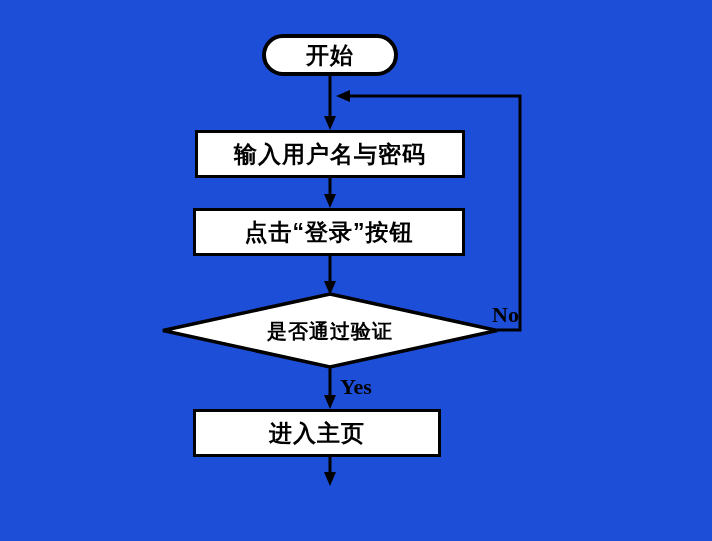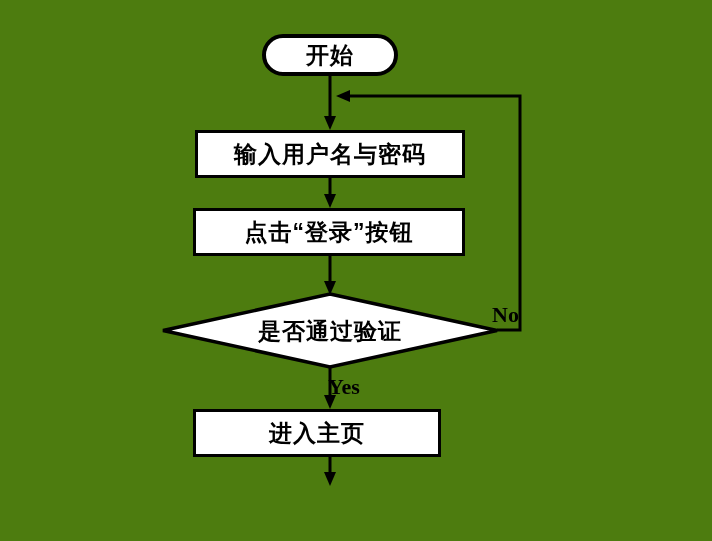--- a/index.html
+++ b/index.html
@@ -4,21 +4,21 @@
 <style>
   html, body {
     margin: 0;
     padding: 0;
     background: #ffffff;
   }
   .canvas {
     position: relative;
     width: 712px;
     height: 541px;
-    background: #4d7c0f;
+    background: #1d4ed8;
     overflow: hidden;
     font-family: "Liberation Sans", "DejaVu Sans", sans-serif;
   }
   .connector-layer {
     position: absolute;
     left: 0; top: 0;
     width: 712px; height: 541px;
     pointer-events: none;
   }
   .node {
@@ -46,34 +46,34 @@
   .node-end    { left: 263px; top: 486px; width: 136px; height: 43px; }
   .node-verify-label {
     position: absolute;
     left: 163px; top: 294px;
     width: 334px; height: 74px;
     display: flex;
     align-items: center;
     justify-content: center;
     color: #000000;
     font-weight: bold;
-    font-size: 23px;
+    font-size: 20px;
     letter-spacing: 1px;
     white-space: nowrap;
   }
   .edge-label {
     position: absolute;
     color: #000000;
     font-family: Liberation Serif, serif;
     font-weight: bold;
     font-size: 22px;
     line-height: 1;
     white-space: nowrap;
   }
-  .edge-label-yes { left: 328px; top: 376px; }
+  .edge-label-yes { left: 340px; top: 376px; }
   .edge-label-no  { left: 492px; top: 304px; }
   .watermark {
     position: absolute;
     right: 12px;
     top: 517px;
     color: #d9d9d9;
     font-size: 13px;
     letter-spacing: 0.5px;
     white-space: nowrap;
   }

